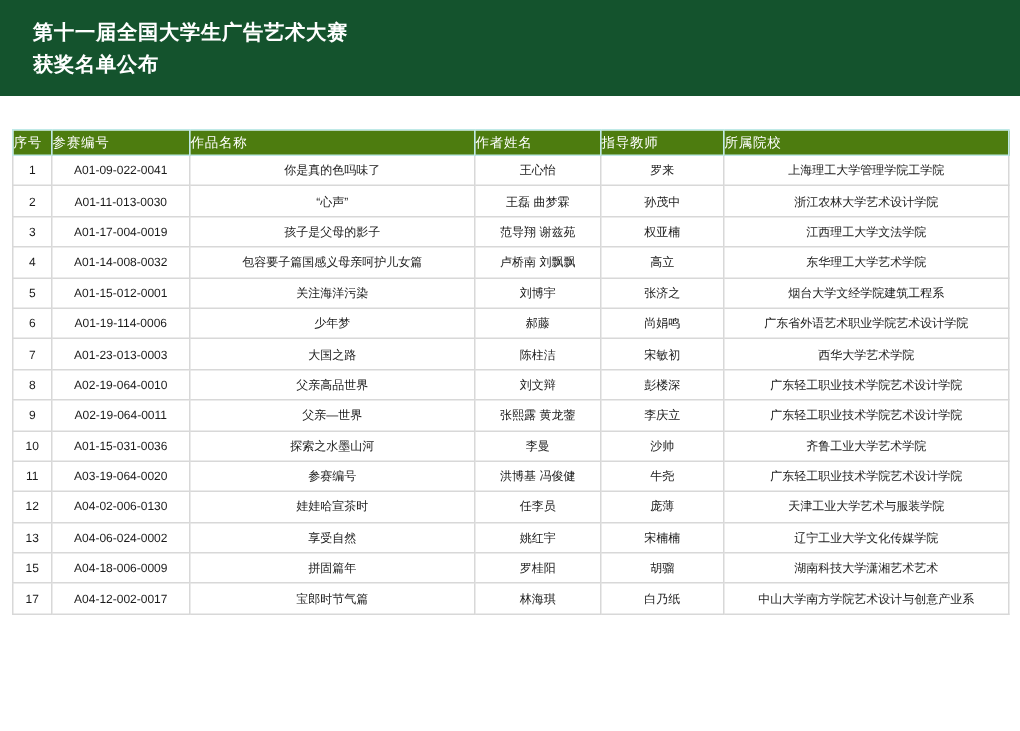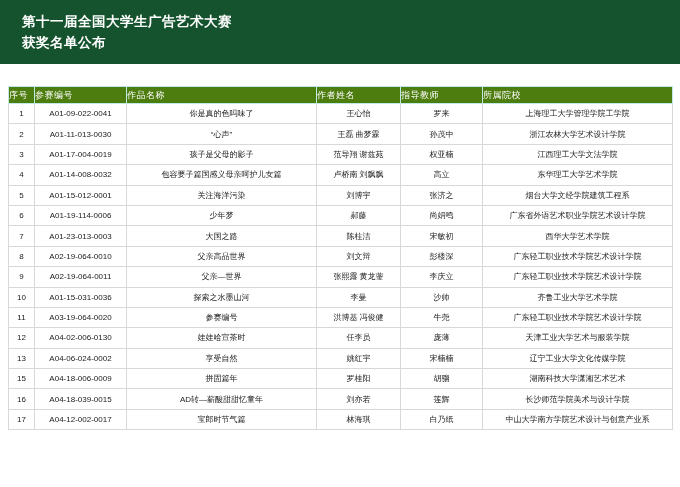--- a/index.html
+++ b/index.html
@@ -225,28 +225,20 @@
           </tr>
           <tr>
             <td>15</td>
             <td>A04-18-006-0009</td>
             <td>拼固篇年</td>
             <td>罗桂阳</td>
             <td>胡骝</td>
             <td>湖南科技大学潇湘艺术艺术</td>
           </tr>
           <tr>
-            <td>16</td>
-            <td>A04-18-039-0015</td>
-            <td>AD转—薪酸甜甜忆童年</td>
-            <td>刘亦若</td>
-            <td>莲辉</td>
-            <td>长沙师范学院美术与设计学院</td>
-          </tr>
-          <tr>
             <td>17</td>
             <td>A04-12-002-0017</td>
             <td>宝郎时节气篇</td>
             <td>林海琪</td>
             <td>白乃纸</td>
             <td>中山大学南方学院艺术设计与创意产业系</td>
           </tr>
         </tbody>
     </table>
   </div>

